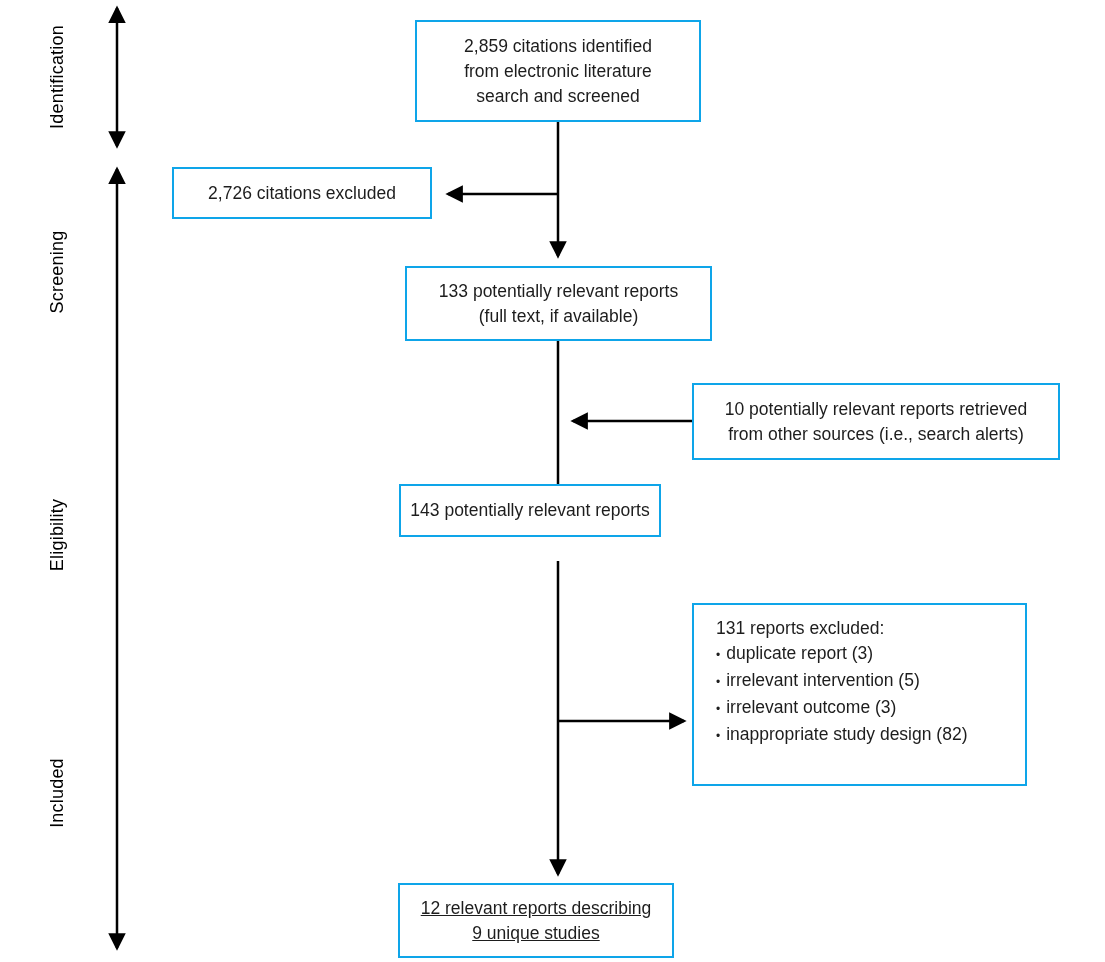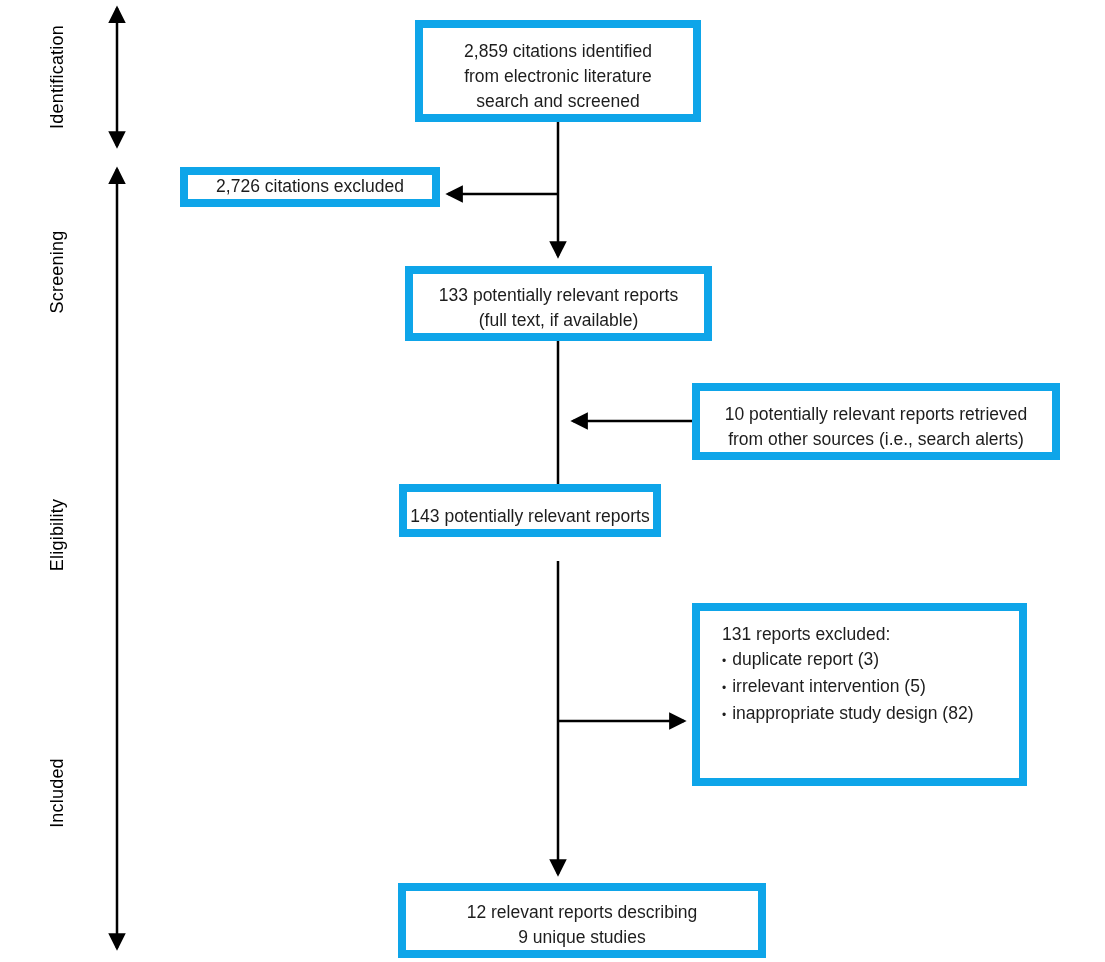--- a/index.html
+++ b/index.html
@@ -30,38 +30,38 @@
     text-align: center;
     transform: rotate(-90deg);
     font-size: 18px;
     line-height: 24px;
     color: #000000;
     letter-spacing: 0.2px;
   }
   .box {
     position: absolute;
     box-sizing: border-box;
-    border: 8px solid #0ea5e9;
+    border: 2px solid #0ea5e9;
     background: #ffffff;
     display: flex;
-    align-items: flex-end;
+    align-items: center;
     justify-content: center;
     font-size: 17.5px;
     line-height: 25px;
   }
   .box .box-text {
     text-align: center;
     white-space: pre-line;
   }
   .box-identified   { left: 415px; top: 20px;  width: 286px; height: 102px; }
-  .box-cit-excluded { left: 180px; top: 167px; width: 260px; height: 40px;  }
+  .box-cit-excluded { left: 172px; top: 167px; width: 260px; height: 52px;  }
   .box-relevant133  { left: 405px; top: 266px; width: 307px; height: 75px;  }
   .box-othersrc     { left: 692px; top: 383px; width: 368px; height: 77px;  }
   .box-relevant143  { left: 399px; top: 484px; width: 262px; height: 53px;  }
-  .box-included     { left: 398px; top: 883px; width: 368px; height: 75px;  }
+  .box-included     { left: 398px; top: 883px; width: 276px; height: 75px; text-decoration: underline;  }
 
   .box-excluded131 {
     left: 692px; top: 603px; width: 335px; height: 183px;
     display: block;
     padding: 11px 14px 10px 22px;
   }
   .box-excluded131 .heading {
     text-align: left;
     line-height: 25px;
   }
@@ -132,20 +132,21 @@
 
   <div class="box box-relevant143">
     <div class="box-text">143 potentially relevant reports</div>
   </div>
 
   <div class="box box-excluded131">
     <div class="heading">131 reports excluded:</div>
     <ul class="reasons">
         <li>duplicate report (3)</li>
         <li>irrelevant intervention (5)</li>
+        <li>irrelevant outcome (3)</li>
         <li>inappropriate study design (82)</li>
       </ul>
   </div>
 
   <div class="box box-included">
     <div class="box-text">12 relevant reports describing
 9 unique studies</div>
   </div>
 
 </div>

